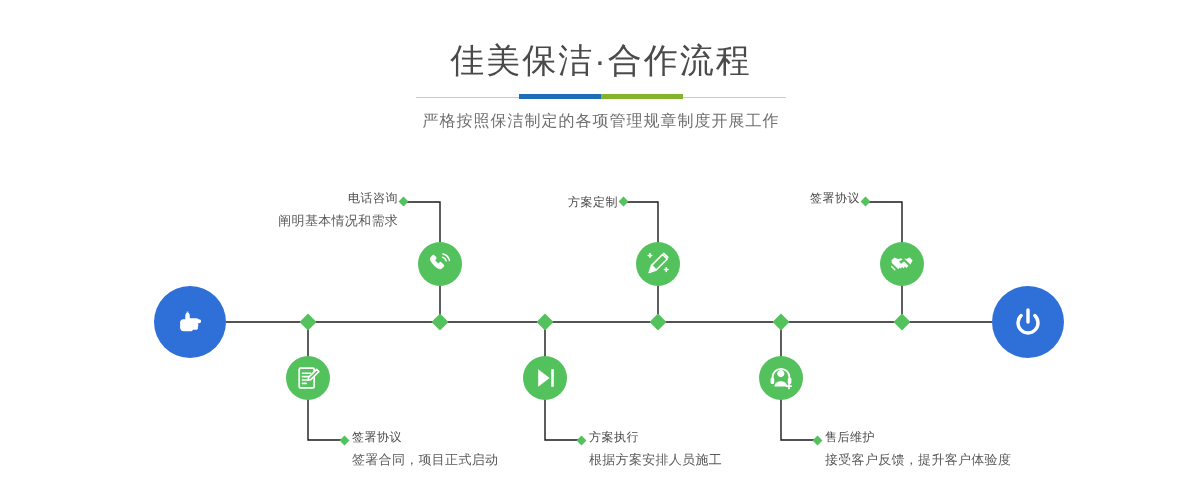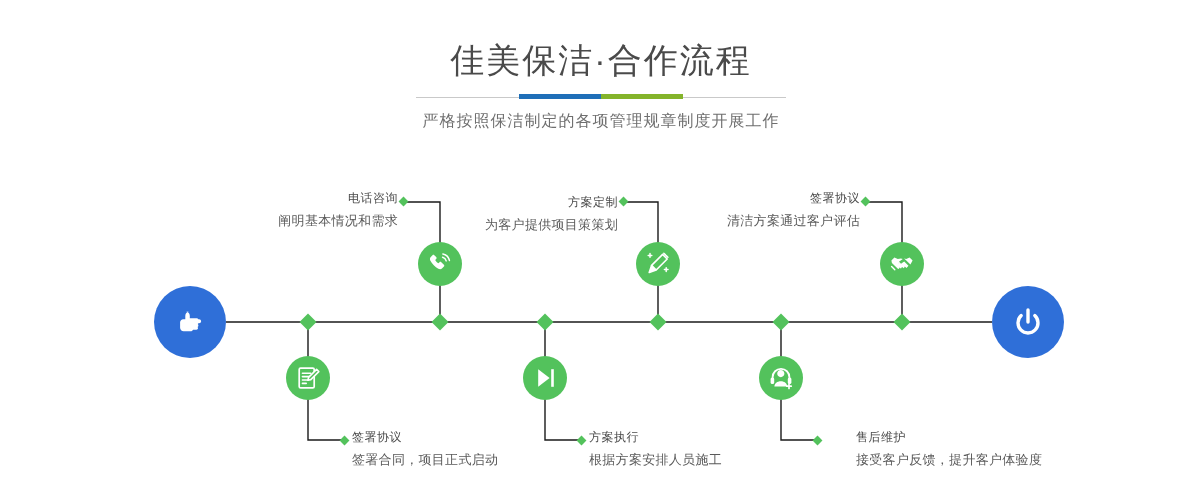--- a/index.html
+++ b/index.html
@@ -268,36 +268,34 @@
     </svg>
   </div>
 
   <div class="label top" style="left:160px; top:188px; width:238px;">
     <div class="l-title">电话咨询</div>
     <div class="l-desc">阐明基本情况和需求</div>
   </div>
 
   <div class="label top" style="left:380px; top:192px; width:238px;">
     <div class="l-title">方案定制</div>
-    <div class="l-desc">为客户提供项目策策划</div>
   </div>
 
   <div class="label top" style="left:622px; top:188px; width:238px;">
     <div class="l-title">签署协议</div>
-    <div class="l-desc">清洁方案通过客户评估</div>
   </div>
 
   <div class="label bottom" style="left:589px; top:427px; width:260px;">
     <div class="l-title">方案执行</div>
     <div class="l-desc">根据方案安排人员施工</div>
   </div>
 
   <div class="label bottom" style="left:352px; top:427px; width:260px;">
     <div class="l-title">签署协议</div>
     <div class="l-desc">签署合同，项目正式启动</div>
   </div>
 
-  <div class="label bottom" style="left:825px; top:427px; width:300px;margin-left:31px;">
+  <div class="label bottom" style="left:825px; top:427px; width:300px;">
     <div class="l-title">售后维护</div>
     <div class="l-desc">接受客户反馈，提升客户体验度</div>
   </div>
 
 </div>
 
 </body></html>

